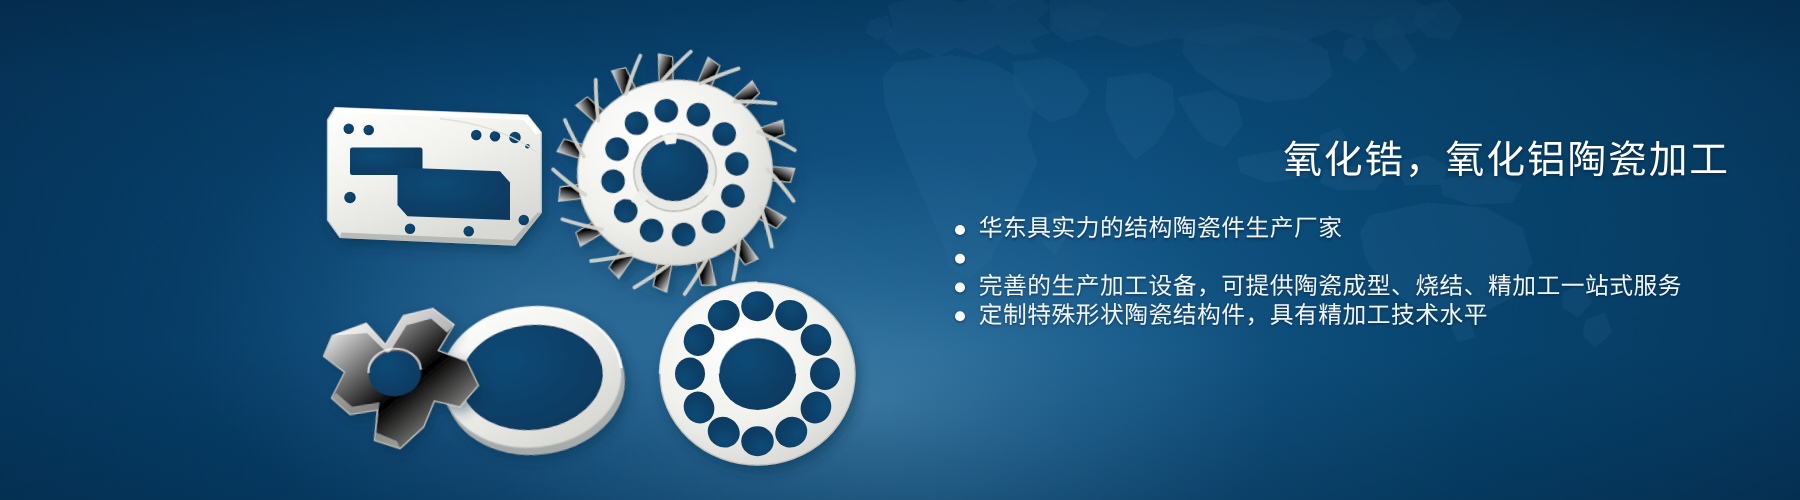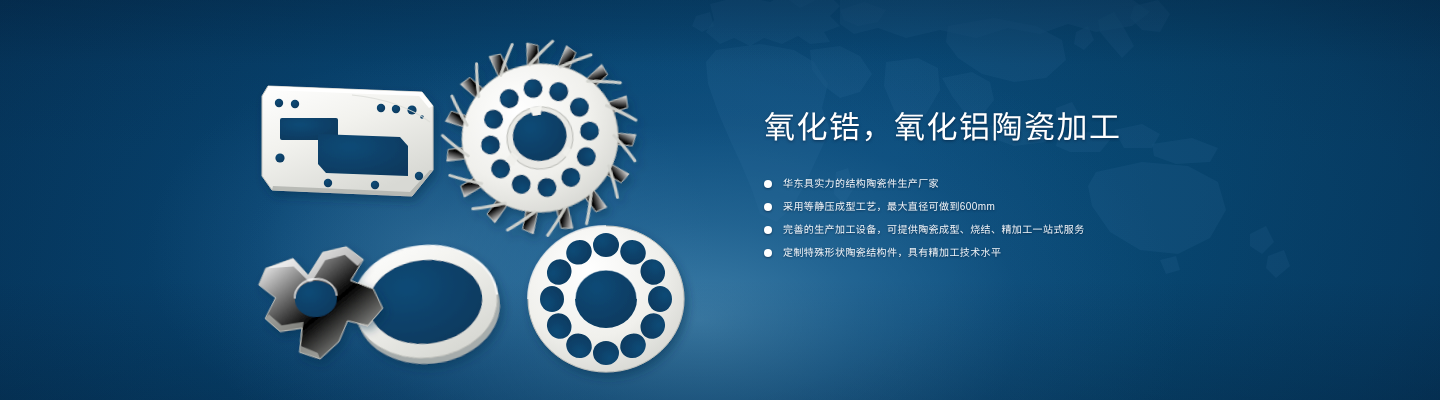--- a/index.html
+++ b/index.html
@@ -9,20 +9,21 @@
     font-family:"Liberation Sans","DejaVu Sans",sans-serif;
     -webkit-font-smoothing:antialiased;
   }
 
   .banner{
     position:relative;
     width:1440px;
     height:400px;
     overflow:hidden;
     background:#6d28d9;
+    text-align:right;
   }
 
   
   .bg-base{
     position:absolute; inset:0;
     background:
       linear-gradient(105deg,
         #063a63 0%,
         #07436f 22%,
         #094a78 42%,
@@ -103,21 +104,21 @@
   .dot{
     width:8px; height:8px;
     border-radius:50%;
     background:#ffffff;
     flex:0 0 8px;
     margin-right:11px;
     box-shadow:0 1px 2px rgba(0,20,45,0.5);
   }
   .btext{
     color:#f2f6fa;
-    font-size:10px;
+    font-size:19px;
     line-height:23px;
     letter-spacing:0.4px;
     white-space:nowrap;
     text-shadow:0 1px 2px rgba(0,20,45,0.5);
   }
 
   
   .parts{
     position:absolute;
     left:0; top:0;
@@ -360,21 +361,20 @@
   <div class="copy">
     <div class="headline">氧化锆，氧化铝陶瓷加工</div>
 
     <ul class="bullets">
       <li class="bullet">
         <span class="dot"></span>
         <span class="btext">华东具实力的结构陶瓷件生产厂家</span>
       </li>
       <li class="bullet">
         <span class="dot"></span>
-        <span class="btext">采用等静压成型工艺，最大直径可做到600mm</span>
       </li>
       <li class="bullet">
         <span class="dot"></span>
         <span class="btext">完善的生产加工设备，可提供陶瓷成型、烧结、精加工一站式服务</span>
       </li>
       <li class="bullet">
         <span class="dot"></span>
         <span class="btext">定制特殊形状陶瓷结构件，具有精加工技术水平</span>
       </li>
     </ul>

